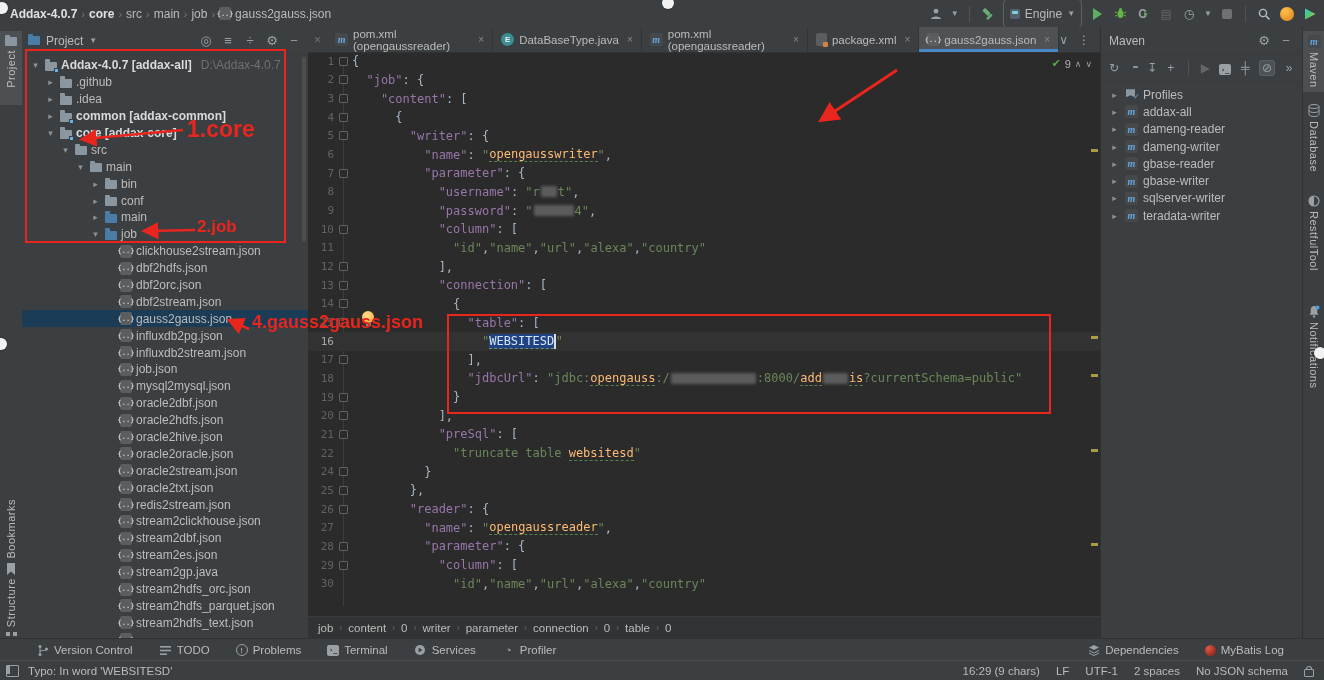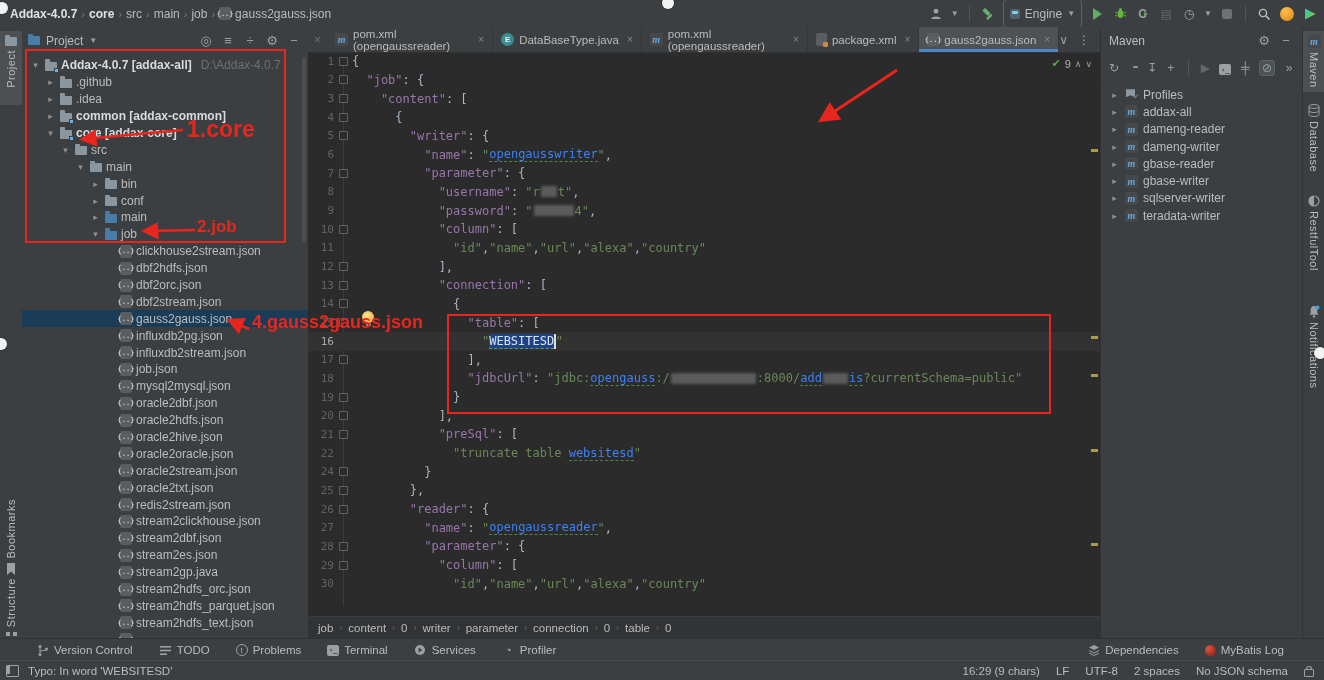--- a/index.html
+++ b/index.html
@@ -64,21 +64,21 @@
   #insp .ch{font-size:9px;color:#9aa0a4;}
   #code{position:absolute;left:0;top:25px;width:792px;height:564px;overflow:hidden;}
   .cline{height:18.67px;display:flex;align-items:center;position:relative;}
   .cline.caret-line{background:#323232;}
   .lnum{width:26px;text-align:right;color:#606366;font:11px "DejaVu Sans Mono",monospace;flex:none;}
   .cline.caret-line .lnum{color:#a6a8aa;}
   .fcell{width:18px;display:flex;align-items:center;justify-content:center;flex:none;}
   .fold{width:7px;height:7px;border:1px solid #5f6365;border-radius:1px;background:#2b2b2b;}
   .ctext{font:12px "DejaVu Sans Mono",monospace;white-space:pre;display:flex;align-items:center;}
   .sk{color:#9876aa;} .ss{color:#6a8759;} .sp2{color:#a9b7c6;}
-  .su{color:#3b82f6;border-bottom:1px dashed #55804c;}
+  .su{color:#fdba74;border-bottom:1px dashed #55804c;}
   .ssel{background:#214283;color:#d4e4f5;border-bottom:1px dashed #6a9a62;}
   .sblur{display:inline-block;height:11px;background:rgba(170,170,170,.38);filter:blur(1.6px);border-radius:1px;margin:0 1px;vertical-align:middle;}
   .caret{display:inline-block;width:1.5px;height:15px;background:#dcdcdc;}
   #foldline{position:absolute;left:34.5px;top:6px;width:1px;height:548px;background:#3a3d3f;}
   #bulb{position:absolute;left:54px;top:284px;width:12px;height:12px;border-radius:50%;background:radial-gradient(circle at 40% 35%,#ffe08a,#f2a33c);}
   #bulb::after{content:"";position:absolute;left:3.5px;bottom:-3px;width:5px;height:3px;background:#8a8d8f;}
   .smark{position:absolute;right:2px;width:7px;height:3px;background:#c9b94d;opacity:.8;}
   #ebreadcrumb{position:absolute;left:0;top:589px;width:792px;height:22px;background:#313335;border-top:1px solid #3a3d3f;display:flex;align-items:center;gap:6px;padding-left:10px;font-size:11.5px;color:#bbbbbb;box-sizing:border-box;}
   #ebreadcrumb .sep{color:#6f7274;font-size:9px;}
   
@@ -840,21 +840,21 @@
   </div>
 
   <div id="statusbar" class="abs">
     <div id="st-left">
       <span class="winico"></span>
       <span>Typo: In word 'WEBSITESD'</span>
     </div>
     <div id="st-right">
         <span>16:29 (9 chars)</span>
         <span>LF</span>
-        <span>UTF-8</span>
+        <span>UTF-1</span>
         <span>2 spaces</span>
         <span>No JSON schema</span>
         <span class="lock"></span>
       </div>
   </div>
 
   <div class="redrect" style="left:25px;top:49px;width:257px;height:190px;"></div>
   <div class="redrect" style="left:447px;top:314px;width:600px;height:96px;"></div>
   <div class="redtext" style="left:187px;top:116px;font-size:23px;">1.core</div>
   <div class="redtext" style="left:197px;top:217px;font-size:17px;">2.job</div>

